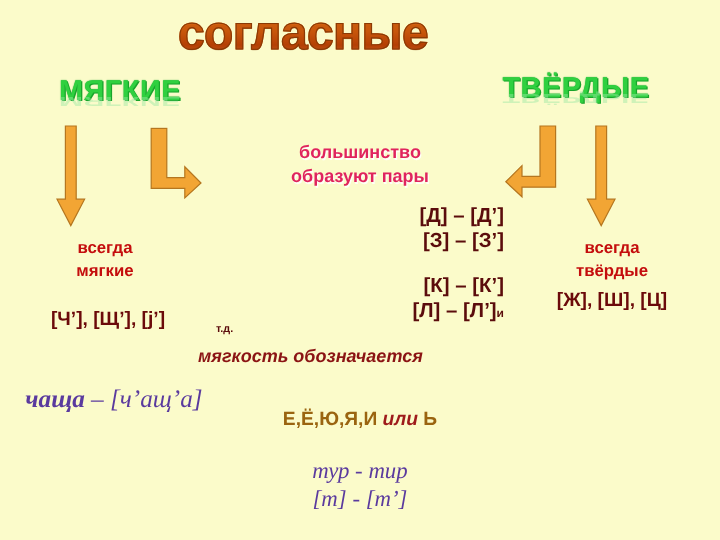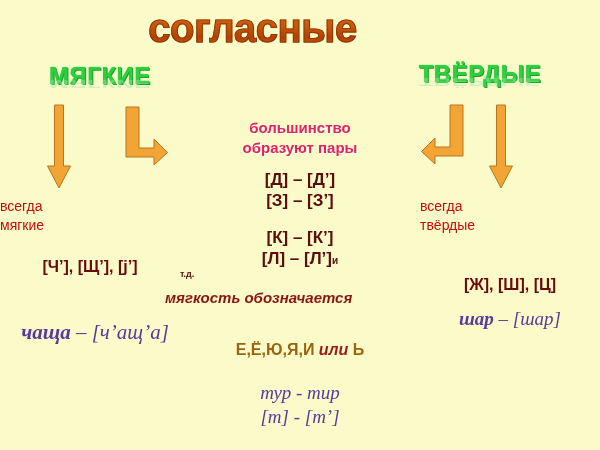--- a/index.html
+++ b/index.html
@@ -42,38 +42,38 @@
     transform-origin:top center;
     opacity:.45;
     filter:blur(.4px);
   }
 
   
   .arrow svg{display:block;}
 
   
   .red-head{
-    font-size:14px;font-weight:normal;color:#c40d0d;
-    line-height:1.35;
+    font-size:14px;font-weight:bold;color:#c40d0d;
+    line-height:1.35;text-align:center;
   }
   
   .phon{
     font-size:16px;font-weight:bold;color:#6b0a0a;
     text-align:center;white-space:nowrap;
   }
   
   .pink-head{
     font-size:15px;font-weight:bold;color:#e0245e;
     text-align:center;line-height:1.35;
     text-shadow:1px 1px 0 rgba(255,255,255,.85);
   }
   
   .pair{
     font-size:17px;font-weight:bold;color:#5b0c0c;
-    text-align:center;white-space:nowrap;
+    text-align:right;white-space:nowrap;
   }
   .pair .small{font-size:10px;font-weight:bold;}
   .td{
     font-size:9px;font-weight:bold;color:#5b0c0c;
   }
   
   .expl{
     font-size:15px;font-weight:bold;font-style:italic;
     color:#8b1414;line-height:1.3;
   }
@@ -144,25 +144,22 @@
 
   <div class="abs ex ex-big" style="left:0px;top:320px;width:190px;">
     <b>чаща</b><span> – </span><span>[ч’ащ’а]</span>
   </div>
 
   <div class="abs" style="left:420px;top:197px;width:180px;">
     <div class="red-head">всегда</div>
     <div class="red-head">твёрдые</div>
   </div>
 
-  <div class="abs phon" style="left:420px;top:276px;width:180px;">[Ж], [Ш], [Ц]</div>
+  <div class="abs phon" style="left:420px;top:242px;width:180px;">[Ж], [Ш], [Ц]</div>
 
-  <div class="abs ex ex-mid" style="left:420px;top:308px;width:180px;">
-    <b>шар</b><span> – </span><span>[шар]</span>
-  </div>
 
   <div class="abs" style="left:180px;top:118px;width:240px;">
     <div class="pink-head">большинство</div>
     <div class="pink-head">образуют пары</div>
   </div>
 
   <div class="abs" style="left:180px;top:170px;width:240px;">
     <div class="pair">[Д] – [Д’]</div>
     <div class="pair" style="margin-top:1px;">[З] – [З’]</div>
   </div>

